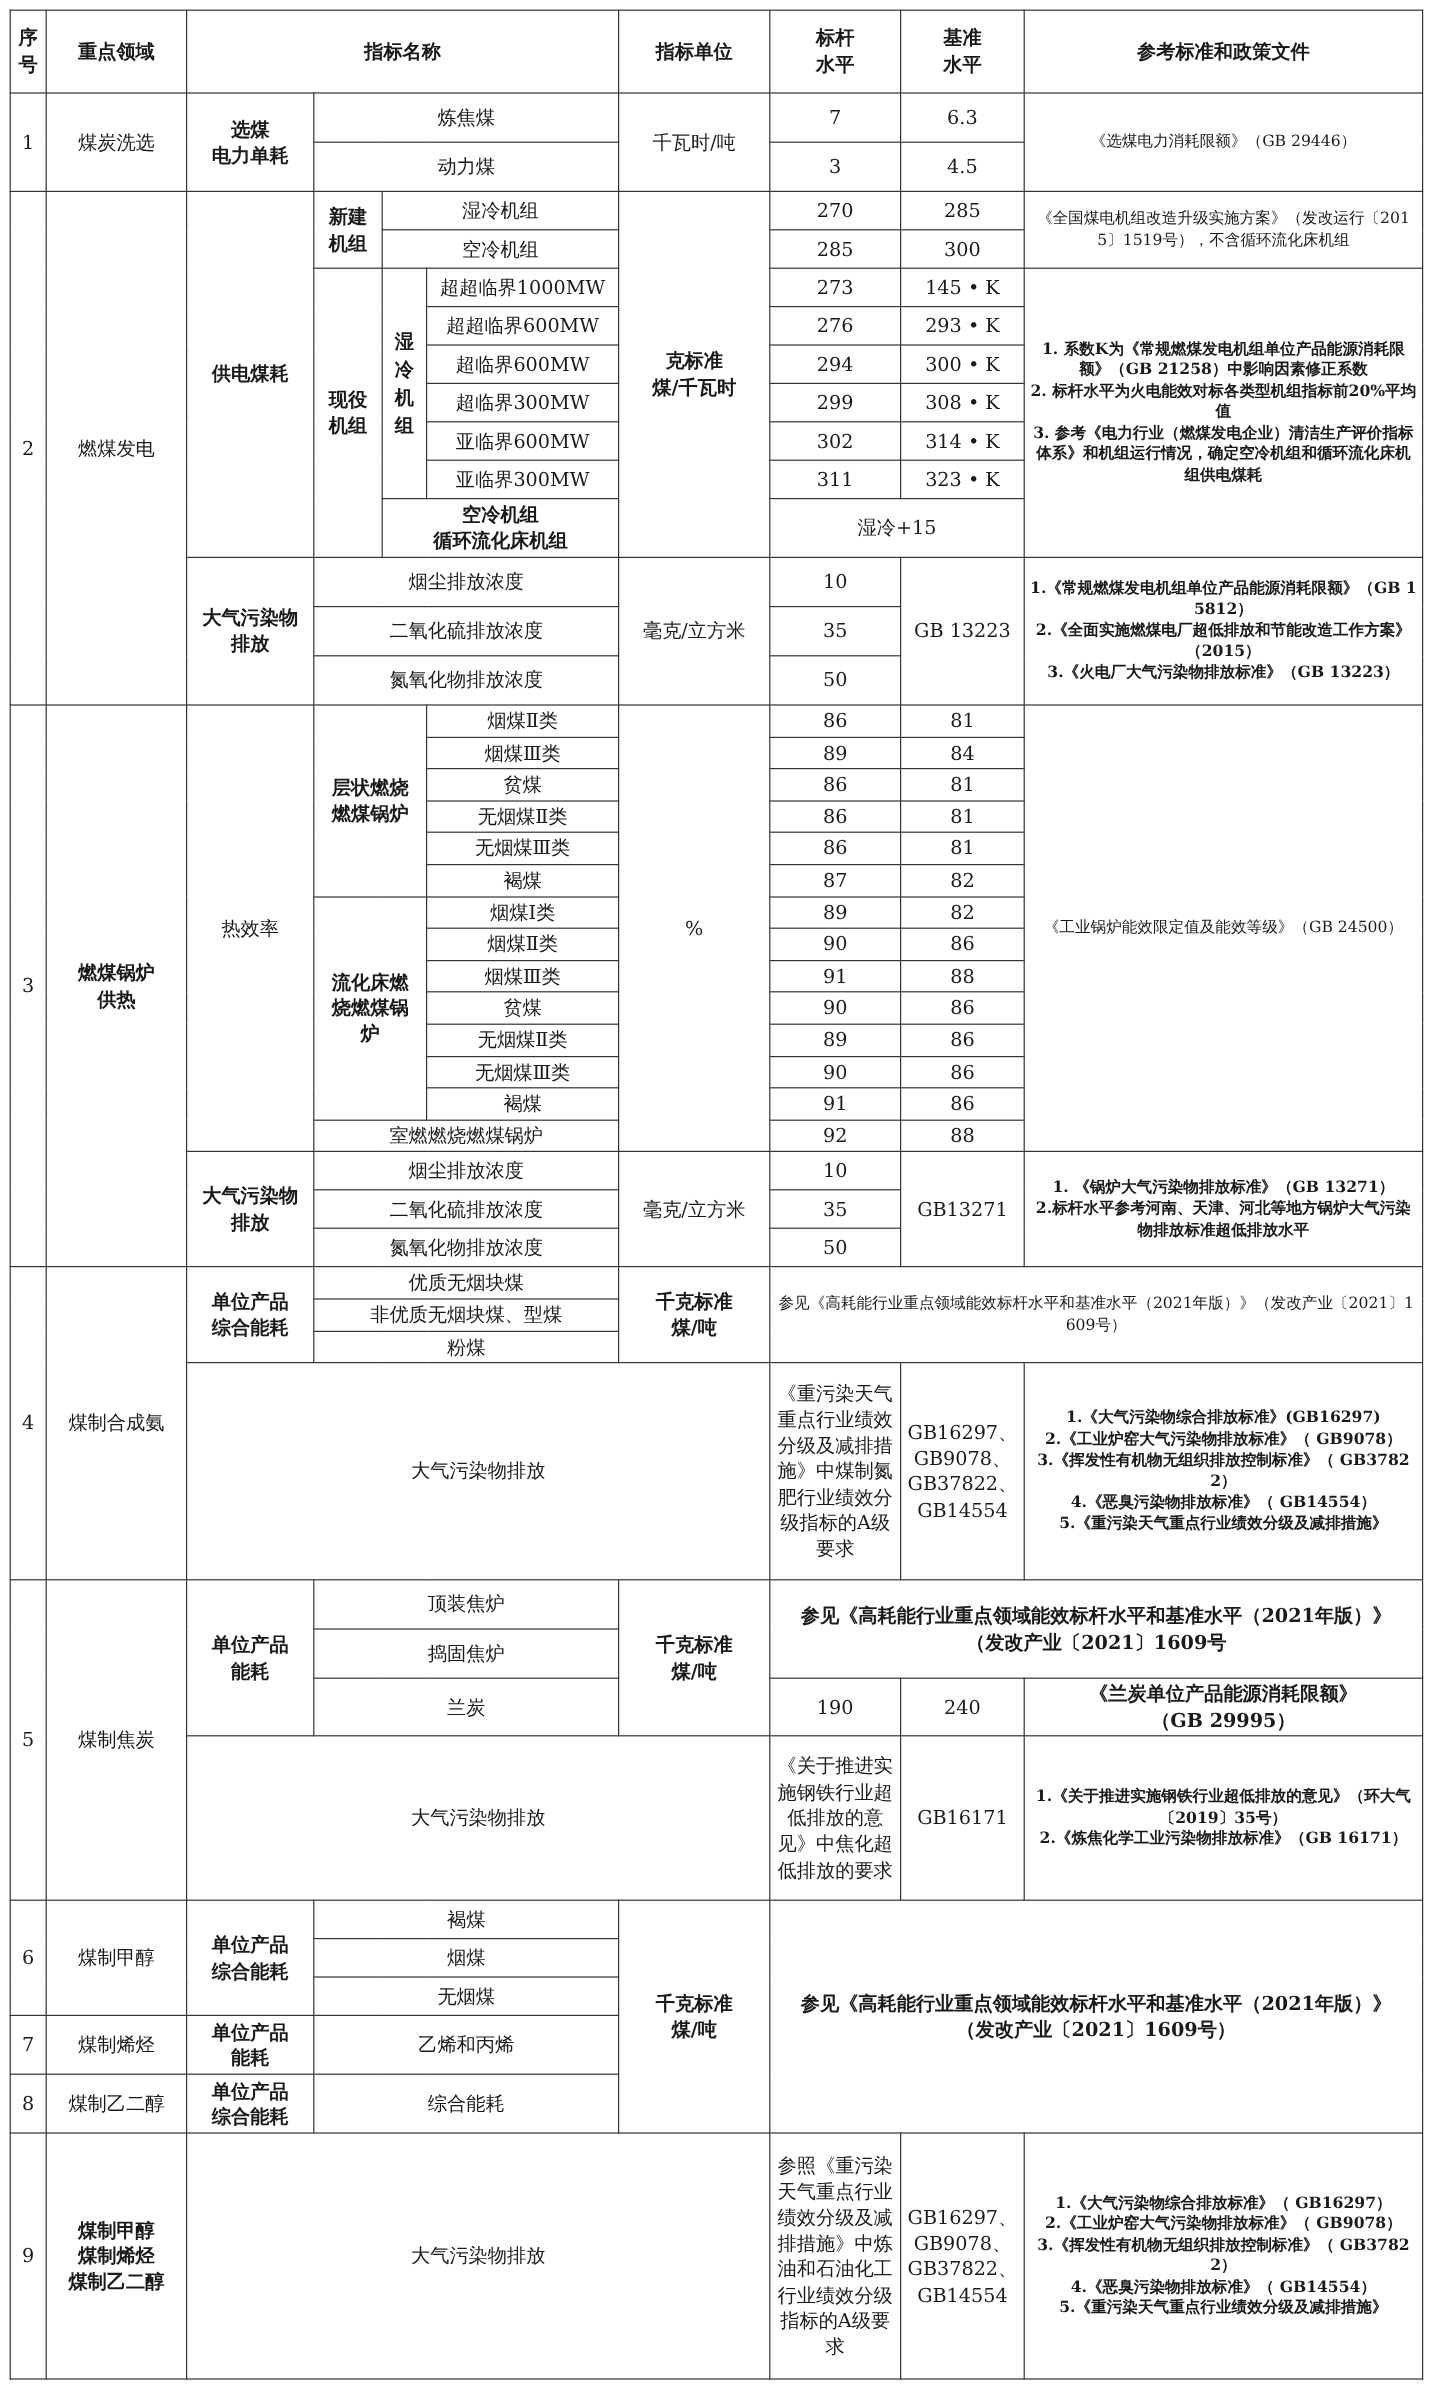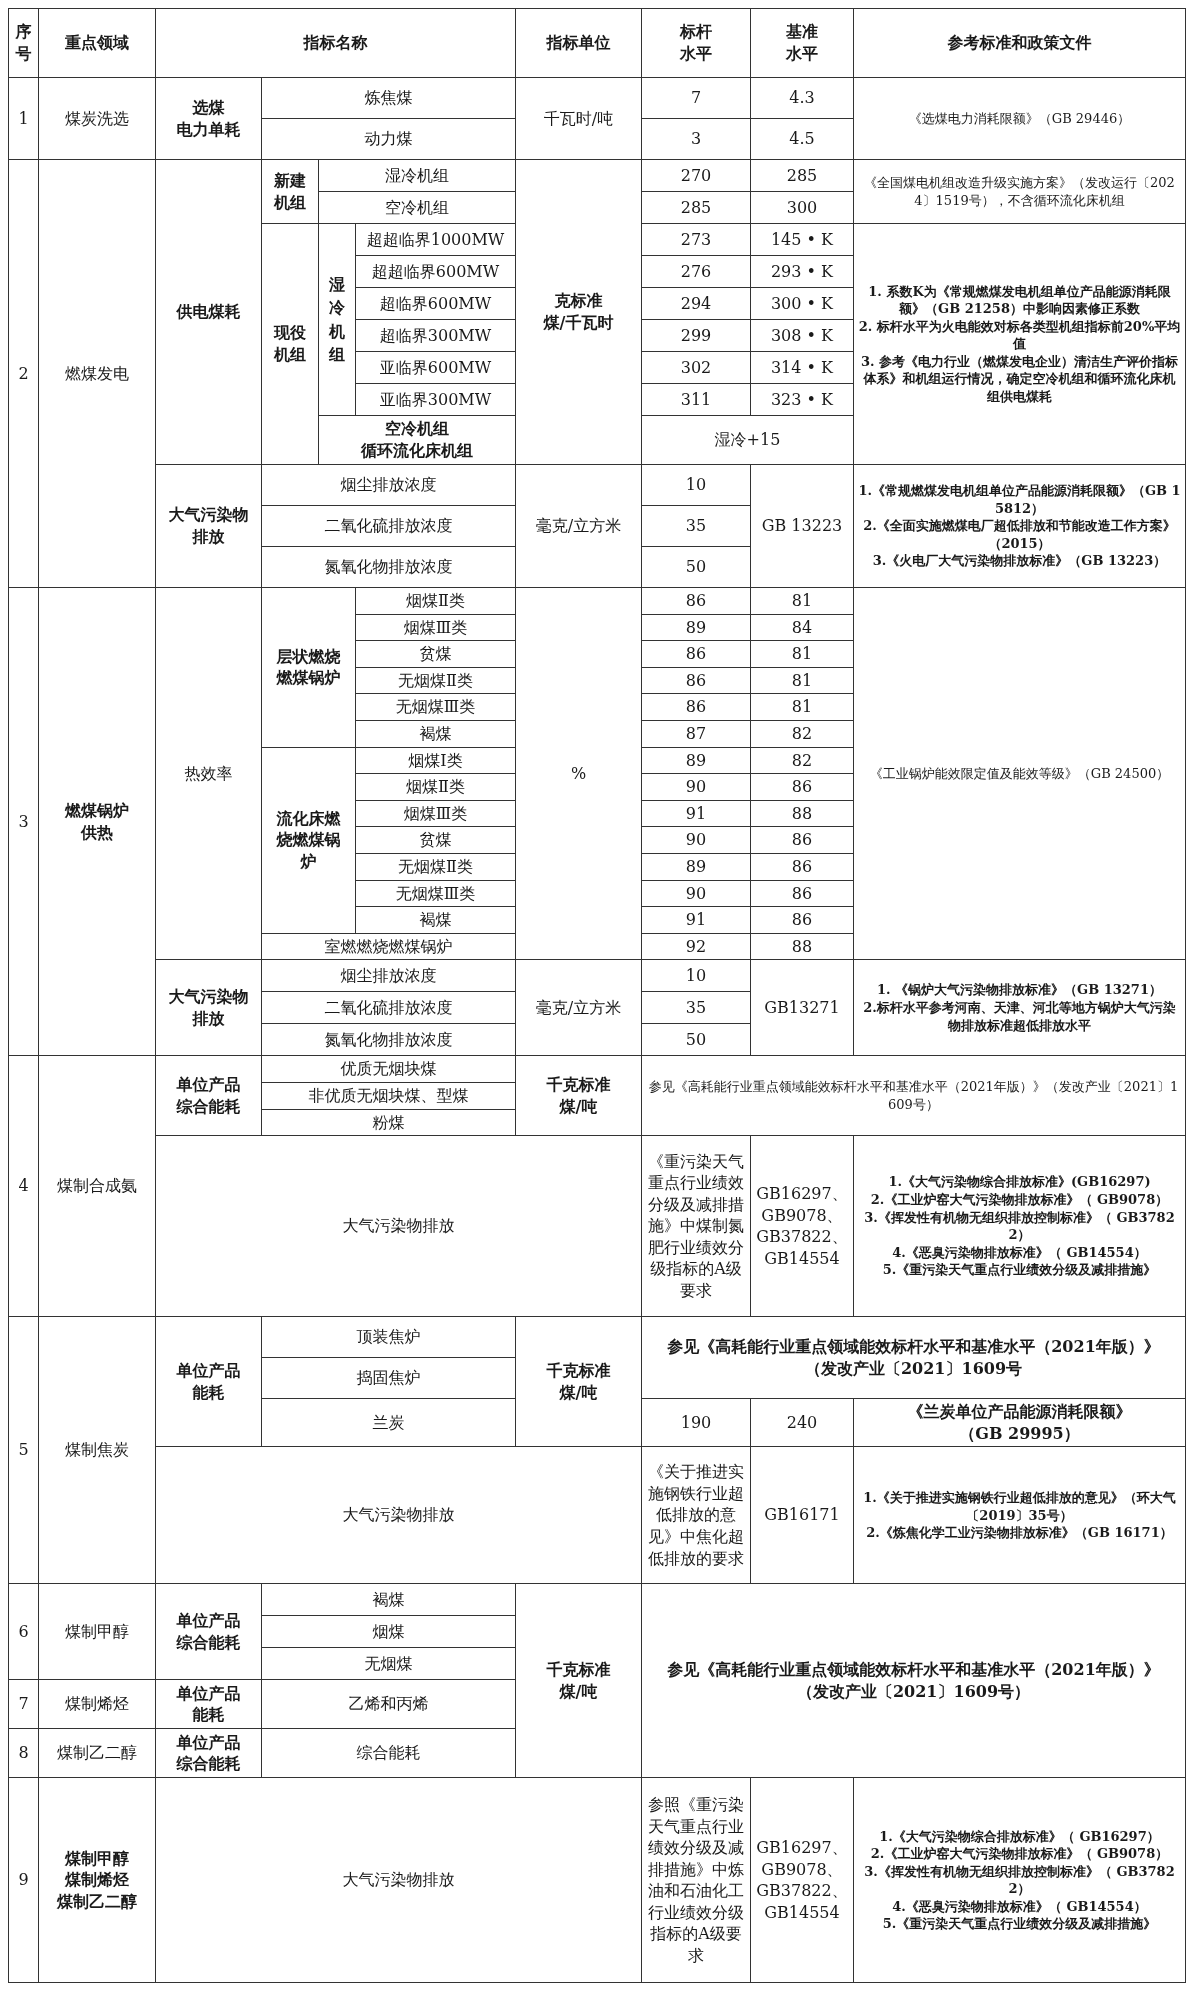--- a/index.html
+++ b/index.html
@@ -56,41 +56,41 @@
   <tbody>
 
     <tr class="h38">
       <td rowspan="2">1</td>
       <td rowspan="2">煤炭洗选</td>
       <td rowspan="2" class="pre">选煤
 电力单耗</td>
       <td colspan="3">炼焦煤</td>
       <td rowspan="2">千瓦时/吨</td>
       <td>7</td>
-      <td>4.3</td>
+      <td>6.3</td>
       <td rowspan="2" class="ref">《选煤电力消耗限额》（GB 29446）</td>
     </tr>
     <tr class="h38">
       <td colspan="3">动力煤</td>
       <td>3</td>
       <td>4.5</td>
     </tr>
 
     <tr class="h30">
       <td rowspan="12">2</td>
       <td rowspan="12">燃煤发电</td>
       <td rowspan="9" class="pre">供电煤耗</td>
       <td rowspan="2" class="pre">新建
 机组</td>
       <td colspan="2">湿冷机组</td>
       <td rowspan="9" class="pre">克标准
 煤/千瓦时</td>
       <td>270</td>
       <td>285</td>
-      <td rowspan="2" class="ref">《全国煤电机组改造升级实施方案》（发改运行〔2024〕1519号），不含循环流化床机组</td>
+      <td rowspan="2" class="ref">《全国煤电机组改造升级实施方案》（发改运行〔2015〕1519号），不含循环流化床机组</td>
     </tr>
     <tr class="h30">
       <td colspan="2">空冷机组</td>
       <td>285</td>
       <td>300</td>
     </tr>
     <tr class="h30">
       <td rowspan="7" class="pre">现役
 机组</td>
       <td rowspan="6" class="pre vtext">湿

